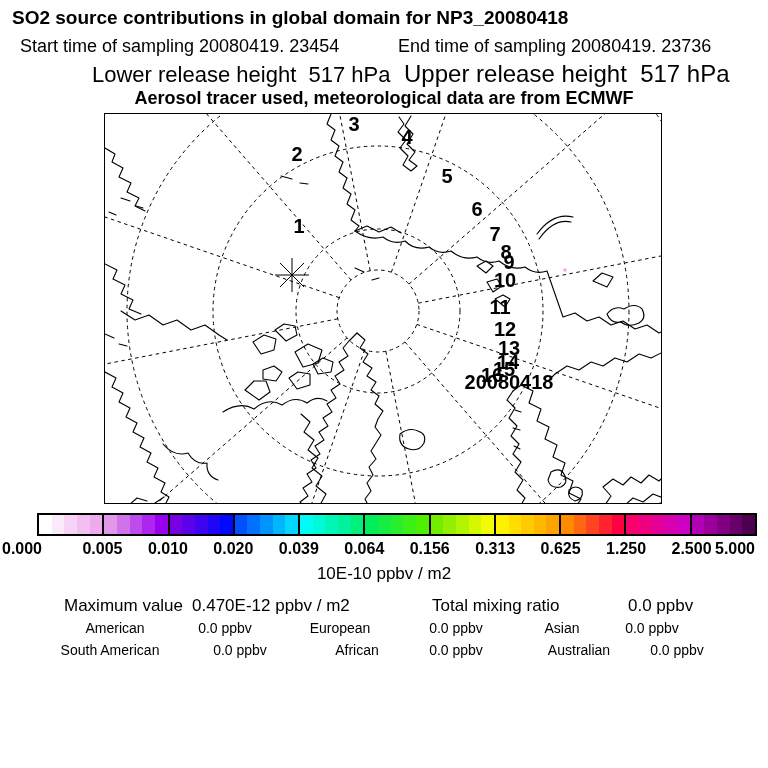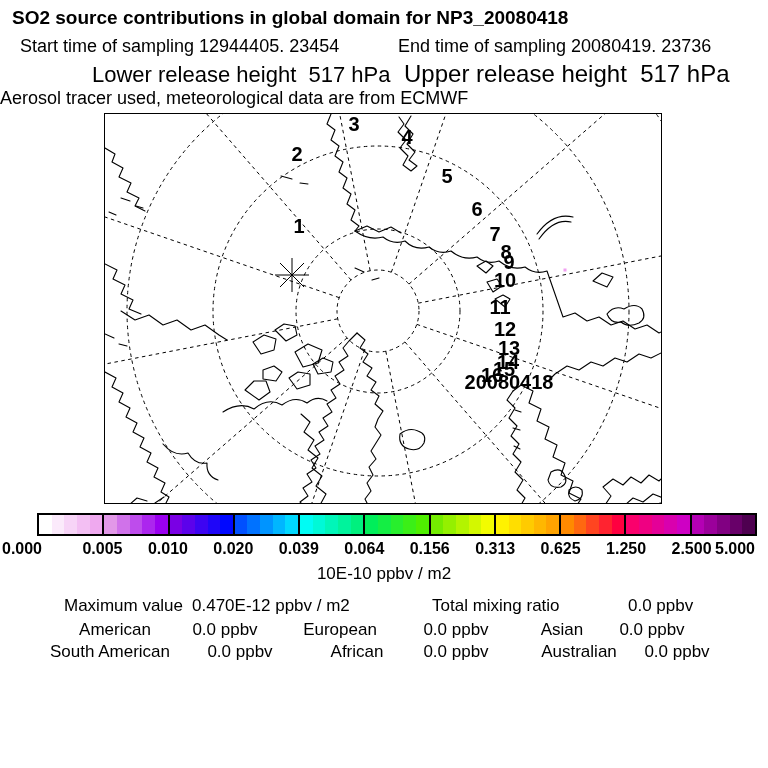--- a/index.html
+++ b/index.html
@@ -5,21 +5,21 @@
   html,body{margin:0;padding:0;background:#fff;}
   #page{position:relative;width:768px;height:768px;background:#fff;color:#000;
         font-family:"Liberation Sans",sans-serif;overflow:hidden;}
   .abs{position:absolute;white-space:pre;}
   
   #title{left:12px;top:7px;font-size:19px;font-weight:bold;}
   .h2a{left:20px;top:36px;font-size:18px;}
   .h2b{left:398px;top:36px;font-size:18px;}
   .h3a{left:92px;top:62px;font-size:22px;}
   .h3b{left:404px;top:60px;font-size:24px;}
-  #h4{left:0;top:88px;width:768px;text-align:left;font-size:18px;}
+  #h4{left:0;top:88px;width:768px;text-align:center;font-size:18px;font-weight:bold;}
   
   #map{position:absolute;left:104px;top:113px;width:558px;height:391px;
        border:1.5px solid #000;box-sizing:border-box;background:#fff;overflow:hidden;}
   #map svg{position:absolute;left:0;top:0;}
   .traj{position:absolute;transform:translate(-50%,-50%);font-weight:bold;
         font-size:20px;line-height:20px;z-index:3;}
   #date-label{position:absolute;transform:translate(-50%,-50%);font-weight:bold;
         font-size:20px;line-height:20px;z-index:4;}
   
   #colorbar{position:absolute;left:37px;top:513px;width:720px;height:23px;
@@ -29,29 +29,29 @@
   .cb-step{flex:1;}
   .tick{position:absolute;top:540px;transform:translateX(-50%);
         font-weight:bold;font-size:16px;}
   #unit{left:0;top:564px;width:768px;text-align:center;font-size:17px;}
   
   .sA{top:596px;font-size:17px;}
   #max-label{left:64px;}
   #max-value{left:192px;}
   #total-label{left:432px;}
   #total-value{left:628px;}
-  .region{position:absolute;transform:translateX(-50%);font-size:17px;white-space:pre;}
+  .region{position:absolute;transform:translateX(-50%);font-size:14px;white-space:pre;}
 </style>
 </head>
 <body>
 
 <div id="page">
 
   <div id="title" class="abs">SO2 source contributions in global domain for NP3_20080418</div>
-  <div class="abs h2a">Start time of sampling 12944405. 23454</div>
+  <div class="abs h2a">Start time of sampling 20080419. 23454</div>
   <div class="abs h2b">End time of sampling 20080419. 23736</div>
   <div class="abs h3a">Lower release height  517 hPa</div>
   <div class="abs h3b">Upper release height  517 hPa</div>
   <div id="h4" class="abs">Aerosol tracer used, meteorological data are from ECMWF</div>
 
   <div id="map">
     <svg id="map-svg" width="558" height="391" viewBox="0 0 558 391">
       <g id="graticule" stroke="#000" stroke-width="1" fill="none" stroke-dasharray="3.5 3.5">
           <circle cx="273" cy="197" r="41"></circle>
           <circle cx="273" cy="197" r="82"></circle>

